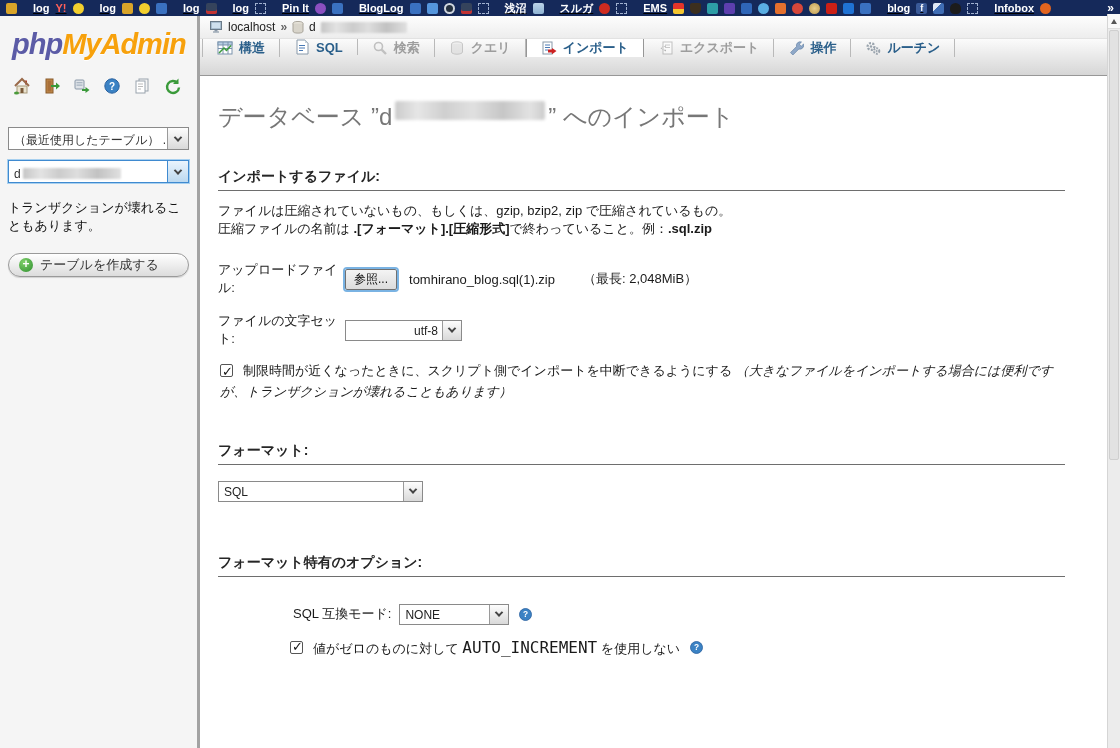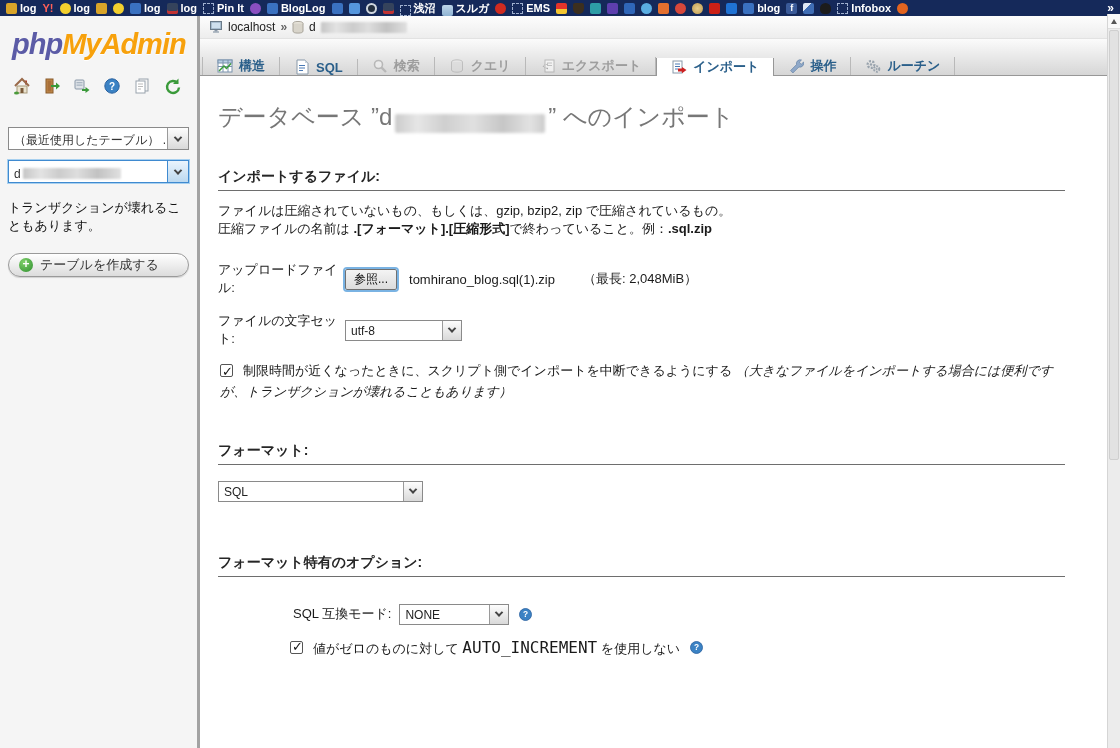--- a/index.html
+++ b/index.html
@@ -3,21 +3,21 @@
 <meta charset="utf-8">
 <style>
   * { margin:0; padding:0; box-sizing:border-box; }
   html,body { width:1120px; height:748px; overflow:hidden; background:#fff;
     font-family:"Liberation Sans","DejaVu Sans",sans-serif; }
 
   
   .bookmarks-bar{position:absolute;left:0;top:0;width:1120px;height:16px;background:#15295a;
     display:flex;align-items:center;padding:0 6px;overflow:hidden;}
   .bm-items{display:flex;align-items:center;gap:6px;flex:1;overflow:hidden;}
-  .bm-item{display:flex;align-items:flex-end;gap:3px;flex:none;}
+  .bm-item{display:flex;align-items:center;gap:16px;flex:none;text-decoration:underline;}
   .bm-label{color:#fff;font-size:11px;font-weight:bold;white-space:nowrap;}
   .bm-ic{width:11px;height:11px;border-radius:2px;display:inline-block;flex:none;}
   .gold-badge-icon{background:#d8a429}
   .yellow-bird-icon{background:#f2cf2e;border-radius:50%}
   .blue-site-icon{background:#3a71c0}
   .train-icon{background:#35435c;box-shadow:inset 0 -3px 0 #c23333}
   .dotted-placeholder-icon{background:transparent;border:1px dashed #9fb0cf;border-radius:0}
   .purple-circle-icon{background:#8a4fc0;border-radius:50%}
   .blue-cloud-icon{background:#5596dd}
   .steering-wheel-icon{background:#25303f;border-radius:50%;box-shadow:inset 0 0 0 2px #cfd6e0}
@@ -68,53 +68,53 @@
   
   .main{position:absolute;left:200px;top:16px;width:907px;height:520px;background:#fff;}
   .graybox{position:absolute;right:0;top:0;width:247px;height:22px;background:#8a8a8a;}
   .breadcrumb{height:22px;background:linear-gradient(#fdfdfd,#ededed);display:flex;align-items:center;
     gap:5px;padding-left:10px;font-size:12px;color:#222;position:relative;}
   .crumb-sep{color:#666;font-weight:bold;font-size:12px;}
   .blur-sm{display:inline-block;width:86px;height:11px;border-radius:1px;
     background:linear-gradient(90deg,#c6c6c6,#e3e3e3 18%,#cccccc 37%,#dedede 55%,#c2c2c2 76%,#e0e0e0);
     filter:blur(1.1px);}
   .tabbar{height:38px;background:linear-gradient(#fbfbfb,#d6d6d6);border-top:1px solid #e2e2e2;
-    border-bottom:1px solid #979797;display:flex;align-items:flex-end;padding-left:2px;position:relative;}
+    border-bottom:1px solid #979797;display:flex;align-items:flex-start;padding-left:2px;position:relative;}
   .tab{display:flex;align-items:center;gap:6px;padding:0 14px;border-right:1px solid #b9b9b9;
     font-size:13px;font-weight:bold;color:#2a5f8a;cursor:pointer;white-space:nowrap;}
   .tab:first-child{border-left:1px solid #b9b9b9;}
   .tab.disabled{color:#9d9d9d;cursor:default;}
   .tab.disabled .ticon{filter:grayscale(1) opacity(.55);}
   .tab.active{background:#fff;border-left:1px solid #979797;border-right:1px solid #979797;
     margin-bottom:-1px;position:relative;z-index:2;}
   .ticon{width:16px;height:16px;flex:none;}
 
   .content{padding:0 42px 0 18px;}
-  .page-title{margin-top:25px;font-size:24px;color:#777;display:flex;align-items:flex-end;white-space:nowrap;}
+  .page-title{margin-top:25px;font-size:24px;color:#777;display:flex;align-items:flex-start;white-space:nowrap;}
   .blur-lg{display:inline-block;width:150px;height:19px;margin:0 3px;border-radius:2px;
     background:linear-gradient(90deg,#cbcbcb,#e6e6e6 15%,#cfcfcf 33%,#e0e0e0 52%,#c6c6c6 72%,#e2e2e2 90%,#cccccc);
     filter:blur(1.4px);}
   h3.sec{font-size:14px;font-weight:bold;color:#262626;border-bottom:1px solid #6e6e6e;
     padding-bottom:4px;}
   .sec1{margin-top:35px;}
   .desc{margin-top:11px;font-size:13px;color:#1a1a1a;line-height:1.35;}
   .row{display:flex;align-items:center;font-size:13px;color:#1a1a1a;}
   .upload-row{margin-top:24px;}
   .lab127{width:127px;flex:none;}
   .browse-btn{height:21px;padding:0 8px;font-size:12px;color:#111;border:1px solid #707070;
     border-radius:2px;background:linear-gradient(#f4f4f4,#dcdcdc);outline:2px solid #7ab3e3;outline-offset:0;cursor:pointer;
     font-family:inherit;}
   .fname{margin-left:12px;}
   .maxsize{margin-left:28px;}
   .charset-row{margin-top:15px;}
   .select{height:21px;display:inline-flex;background:#fff;border:1px solid #8a8a8a;cursor:pointer;}
   .select .stext{font-size:12px;color:#222;padding:3px 4px 0 5px;flex:1;white-space:nowrap;overflow:hidden;}
   .select .sbtn{width:19px;border-left:1px solid #9a9a9a;background:linear-gradient(#fdfdfd,#d9d9d9);
     display:flex;align-items:center;justify-content:center;flex:none;}
-  .w117{width:117px;} .w205{width:205px;} .w110{width:110px;}
+  .w117{width:117px;text-align:right;} .w205{width:205px;} .w110{width:110px;}
   .sec2{margin-top:33px;}
   .para{margin-top:13px;font-size:13px;color:#1a1a1a;line-height:1.6;margin-left:2px;}
   .para .note{font-style:italic;}
   .cb{width:13px;height:13px;border:1px solid #555;background:#fff;display:inline-block;position:relative;
     border-radius:2px;vertical-align:-2px;margin-right:10px;cursor:pointer;}
   .cb.checked::before{content:"✓";position:absolute;left:1px;top:-3px;font-size:13px;font-weight:bold;color:#111;}
   .skip-row{margin-top:14px;margin-left:4px;}
   .skip-input{margin-left:14px;width:139px;height:20px;border:1px solid #999;border-radius:2px;
     font-size:12px;color:#444;padding:0 5px;background:#fff;font-family:inherit;}
   .sec3{margin-top:39px;}
@@ -385,38 +385,38 @@
         </svg>
       <span>検索</span>
     </div>
     <div class="tab disabled">
       <svg class="ticon" viewBox="0 0 16 16">
           <ellipse cx="8" cy="4" rx="5.5" ry="2.2" fill="#e3e7ec" stroke="#9aa4ae"></ellipse>
           <path d="M2.5 4 v8 a5.5 2.2 0 0 0 11 0 v-8" fill="#d3d9e0" stroke="#9aa4ae"></path>
         </svg>
       <span>クエリ</span>
     </div>
-    <div class="tab disabled">
-      <svg class="ticon" viewBox="0 0 16 16">
-          <rect x="5" y="2" width="9" height="12" fill="#fff" stroke="#8899aa"></rect>
-          <line x1="7" y1="5" x2="12" y2="5" stroke="#9ab"></line>
-          <line x1="7" y1="7.5" x2="12" y2="7.5" stroke="#9ab"></line>
-          <path d="M8 7.2 v1.6 h-4 v3 h4 v1.6 l-5.5 -3.1 z" fill="#3a9a3a" transform="translate(0,-2)"></path>
-        </svg>
-      <span>エクスポート</span>
-    </div>
     <div class="tab active">
       <svg class="ticon" viewBox="0 0 16 16">
           <rect x="2" y="2" width="9" height="12" fill="#fff" stroke="#8899aa"></rect>
           <line x1="4" y1="5" x2="9" y2="5" stroke="#4a7ab5"></line>
           <line x1="4" y1="7.5" x2="9" y2="7.5" stroke="#4a7ab5"></line>
           <line x1="4" y1="10" x2="7" y2="10" stroke="#4a7ab5"></line>
           <path d="M7 9.6 h4 v-1.6 l4.5 3.1 -4.5 3.1 v-1.6 h-4 z" fill="#cc2222"></path>
         </svg>
       <span>インポート</span>
+    </div>
+    <div class="tab disabled">
+      <svg class="ticon" viewBox="0 0 16 16">
+          <rect x="5" y="2" width="9" height="12" fill="#fff" stroke="#8899aa"></rect>
+          <line x1="7" y1="5" x2="12" y2="5" stroke="#9ab"></line>
+          <line x1="7" y1="7.5" x2="12" y2="7.5" stroke="#9ab"></line>
+          <path d="M8 7.2 v1.6 h-4 v3 h4 v1.6 l-5.5 -3.1 z" fill="#3a9a3a" transform="translate(0,-2)"></path>
+        </svg>
+      <span>エクスポート</span>
     </div>
     <div class="tab">
       <svg class="ticon" viewBox="0 0 16 16">
           <path d="M13.5 2 a3.8 3.8 0 0 0 -5 4.6 l-6 6 2.4 2.4 6 -6 a3.8 3.8 0 0 0 4.6 -5 l-2.2 2.2 -2 -2 z" fill="#8fa8c8" stroke="#5a7aa0" stroke-width="0.6"></path>
         </svg>
       <span>操作</span>
     </div>
     <div class="tab">
       <svg class="ticon" viewBox="0 0 16 16">
           <circle cx="6" cy="6.5" r="3.4" fill="none" stroke="#99a3ad" stroke-width="2.2" stroke-dasharray="2 1.4"></circle>

